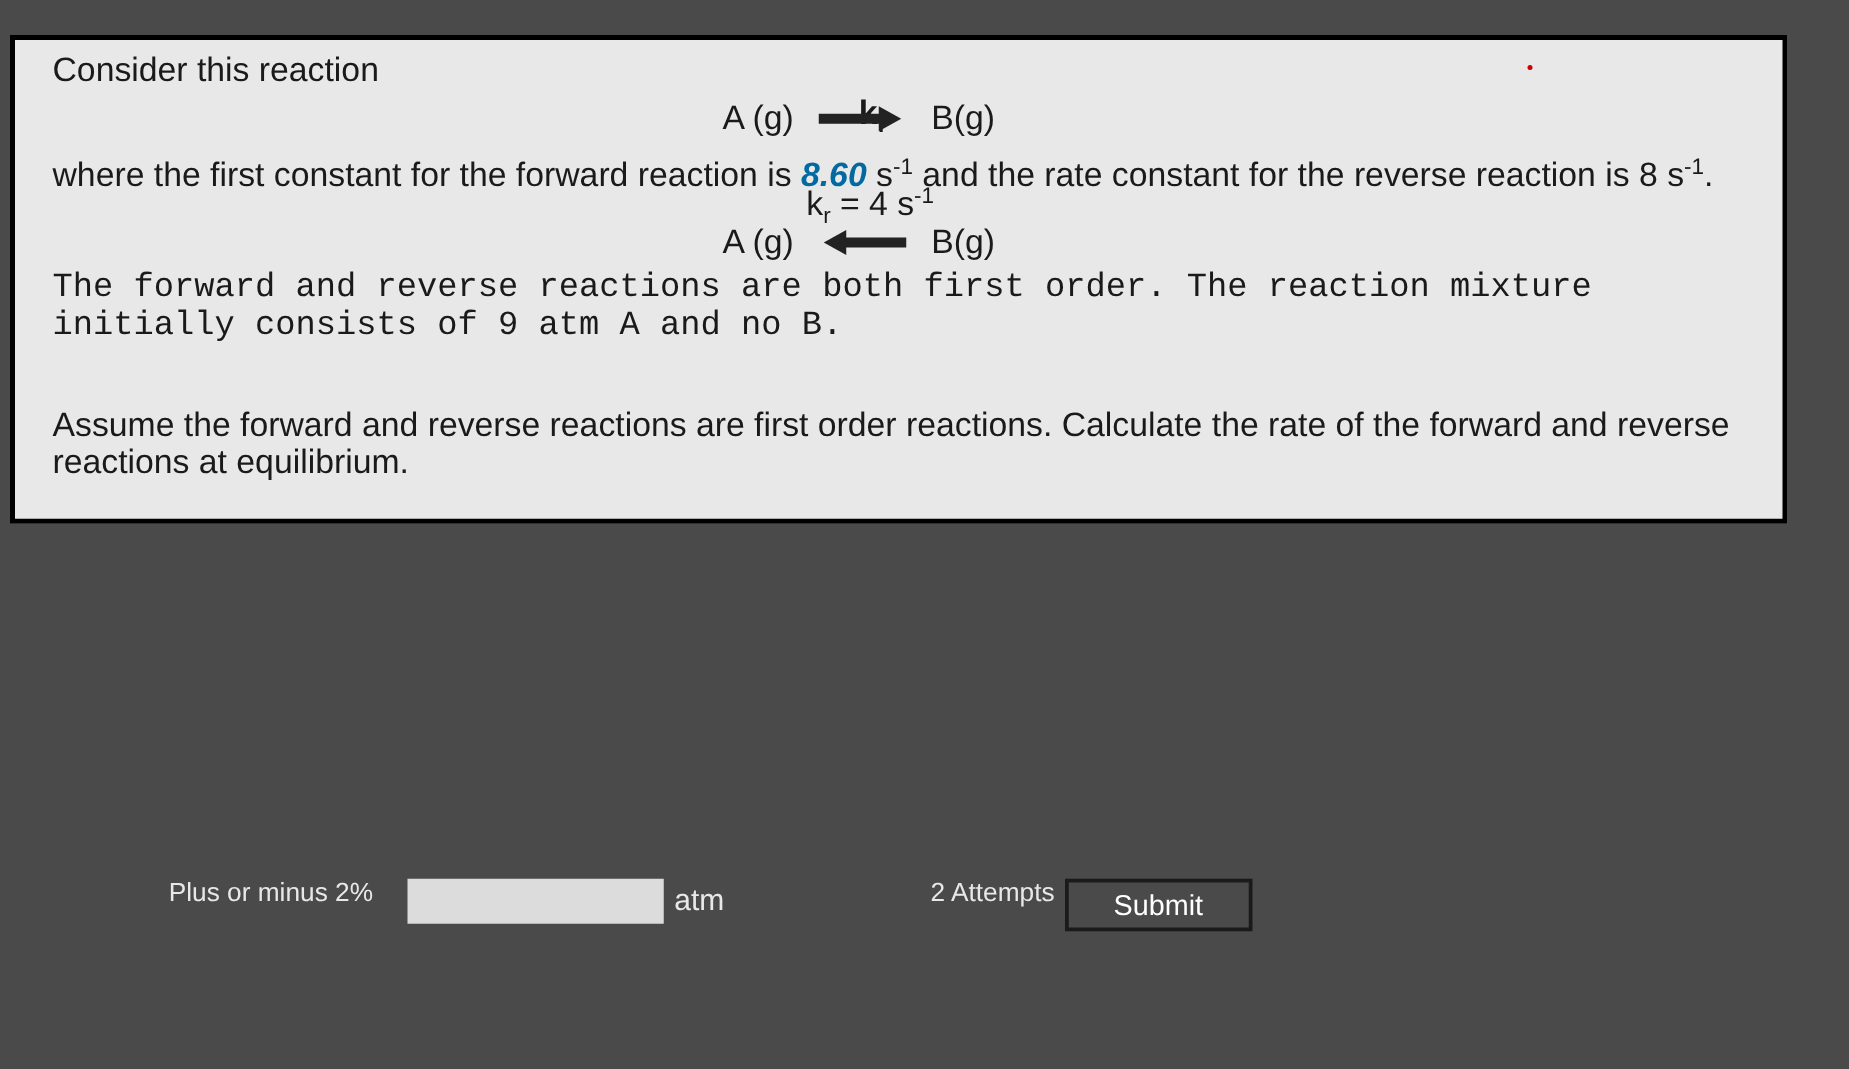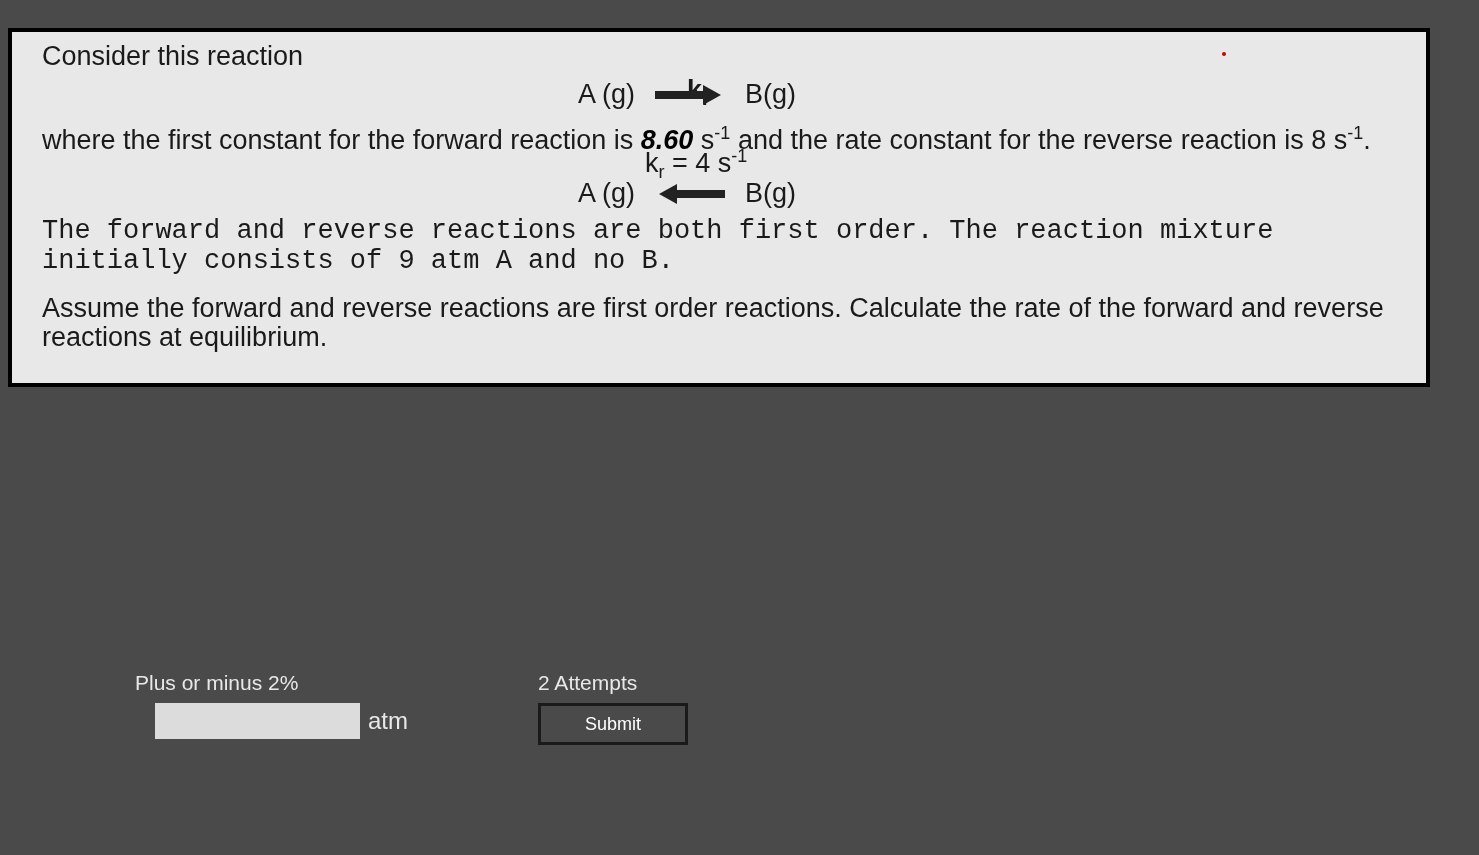--- a/index.html
+++ b/index.html
@@ -106,21 +106,21 @@
       width: 0;
       height: 0;
       border-top: 10px solid transparent;
       border-bottom: 10px solid transparent;
       border-right: 18px solid #222;
     }
     .para-1 {
       line-height: 1.1;
     }
     .highlight {
-      color: #000000;
+      color: #0369a1;
       font-weight: bold;
       font-style: italic;
     }
     .sup {
       font-size: 18px;
       vertical-align: super;
     }
     .reaction-line-2 {
       position: relative;
       height: 62px;
@@ -137,21 +137,21 @@
       top: 24px;
       display: flex;
       align-items: center;
       gap: 20px;
     }
     .para-2 {
       line-height: 1.1;
       font-family: Liberation Mono, monospace;
     }
     .para-3 {
-      margin-top: 17px;
+      margin-top: 49px;
       line-height: 1.1;
     }
     .red-dot {
       position: absolute;
       top: 20px;
       right: 200px;
       width: 4px;
       height: 4px;
       background-color: #cc0000;
       border-radius: 50%;
@@ -160,30 +160,31 @@
       position: absolute;
       bottom: 110px;
       left: 135px;
       display: flex;
       gap: 130px;
       align-items: flex-start;
       color: #fff;
     }
     .answer-col {
       display: flex;
-      flex-direction: column;
+      flex-direction: row;
       gap: 8px;
     }
     .tolerance-label {
       font-size: 21px;
       color: #e8e8e8;
     }
     .attempts-label {
       font-size: 21px;
       color: #e8e8e8;
+      margin-left: 35px;
     }
     .input-row {
       display: flex;
       align-items: center;
       gap: 8px;
       padding-left: 20px;
     }
     .answer-input {
       width: 205px;
       height: 36px;
@@ -196,21 +197,21 @@
     .unit-label {
       font-size: 24px;
       color: #e8e8e8;
     }
     .submit-button {
       width: 150px;
       height: 42px;
       background-color: #4a4a4a;
       border: 3px solid #1a1a1a;
       color: #fff;
-      font-size: 18px;
+      font-size: 23px;
       cursor: pointer;
       font-family: inherit;
     }
   </style>
 </head>
 <body>
 
 <div class="question-panel">
   <div class="red-dot"></div>
   <div class="question-text">

